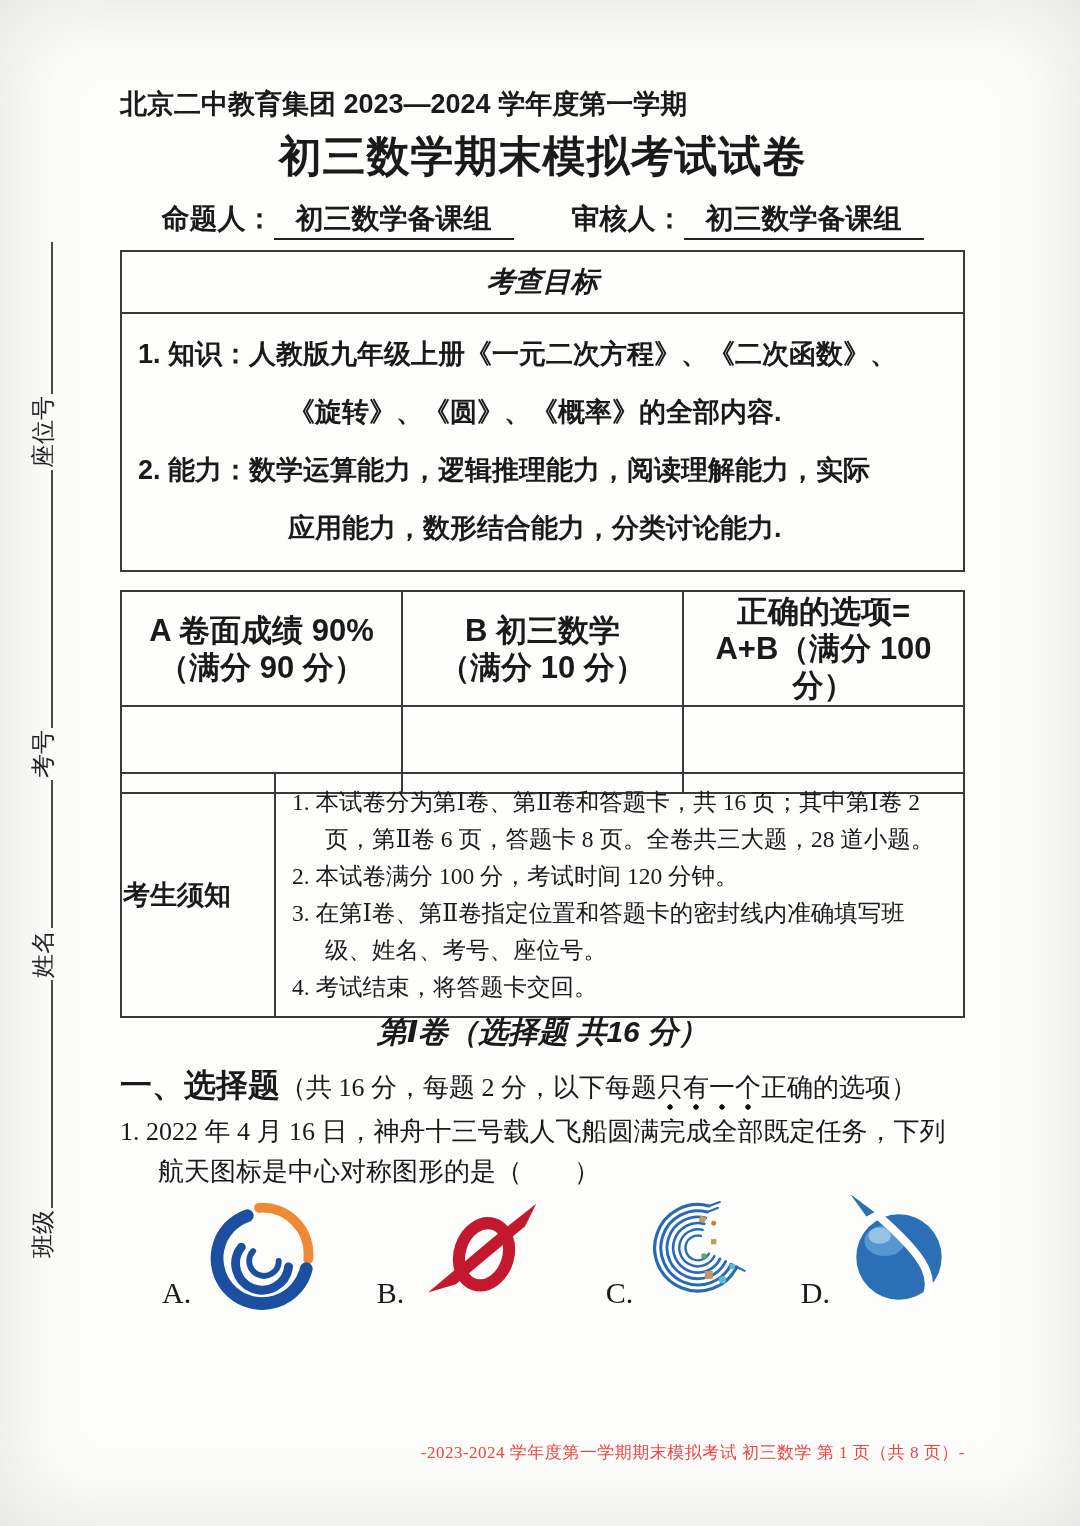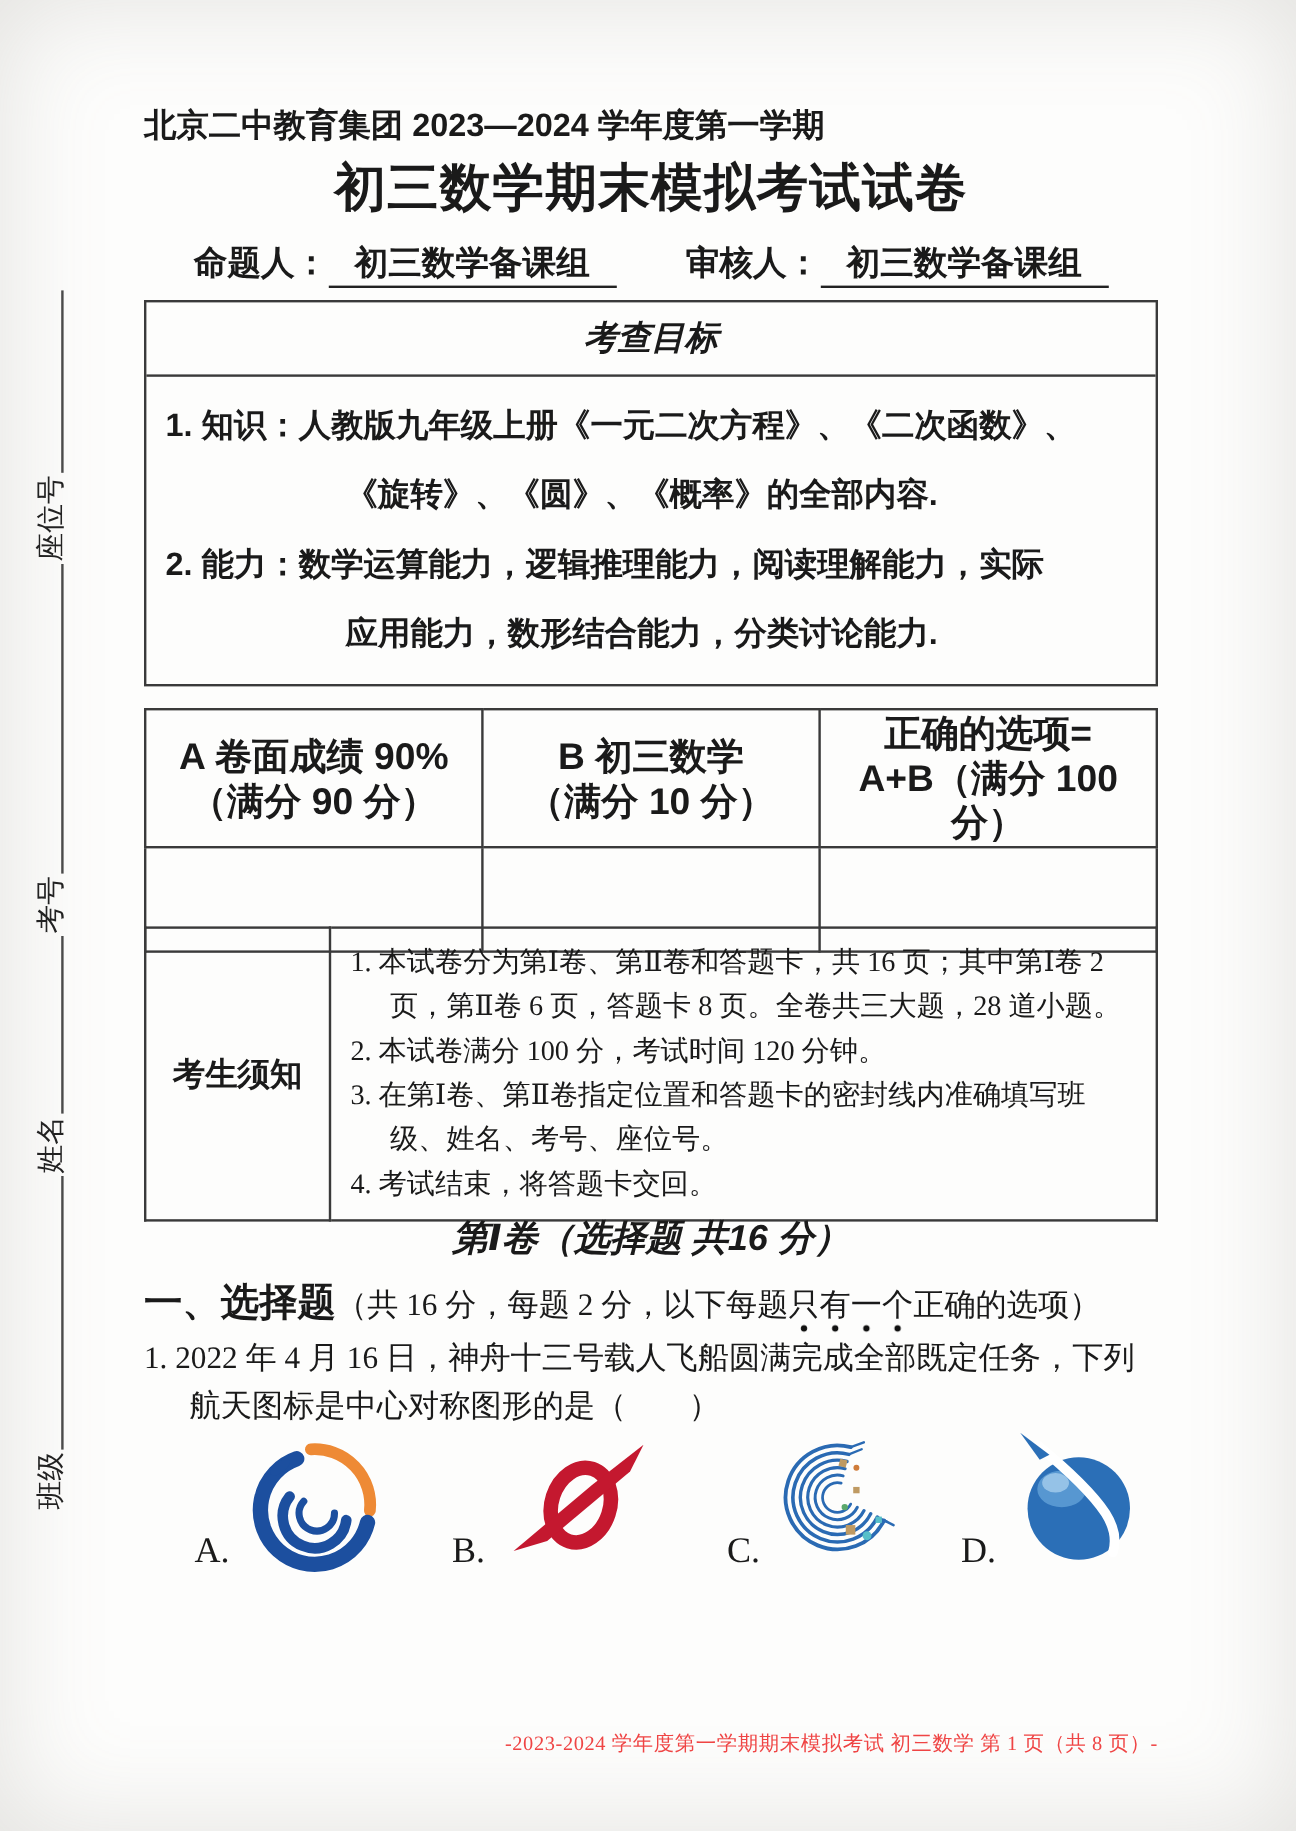--- a/index.html
+++ b/index.html
@@ -36,21 +36,21 @@
   .obj-indent { margin-left:150px; }
 
   .score-table { position:absolute; top:590px; width:845px; border-collapse:collapse; table-layout:fixed; }
   .score-table td { border:2px solid #3a3a3a; text-align:center; vertical-align:middle; }
   .score-head td { height:80px; font-family:"Liberation Sans","DejaVu Sans",sans-serif; font-weight:700;
                    font-size:31px; line-height:37px; }
   .score-empty td { height:83px; }
 
   .notice-table { position:absolute; top:772px; width:845px; border-collapse:collapse; table-layout:fixed; }
   .notice-table td { border:2px solid #3a3a3a; vertical-align:middle; }
-  .notice-title-cell { width:150px; text-align:center;
+  .notice-title-cell { width:150px; text-align:left;
                        font-family:"Liberation Sans","DejaVu Sans",sans-serif; font-weight:700; font-size:27px; }
   .notice-body-cell { padding:10px 12px 10px 16px; }
   .notice-item { font-size:23.5px; line-height:37px; padding-left:33px; text-indent:-33px; }
 
   .sec-heading { position:absolute; top:1012px; width:845px; text-align:center;
                  font-family:"Liberation Sans","DejaVu Sans",sans-serif; font-weight:700; font-size:30px;font-style:italic; }
   .sub-heading { position:absolute; top:1064px; width:845px; font-size:26px; white-space:nowrap; }
   .sub-heading .lead { font-family:"Liberation Sans","DejaVu Sans",sans-serif; font-weight:700; font-size:32px; }
   .emph { background-image:radial-gradient(circle, #111 2.4px, rgba(0,0,0,0) 3px);
           background-size:26px 8px; background-repeat:repeat-x; background-position:0 bottom; padding-bottom:9px; }

